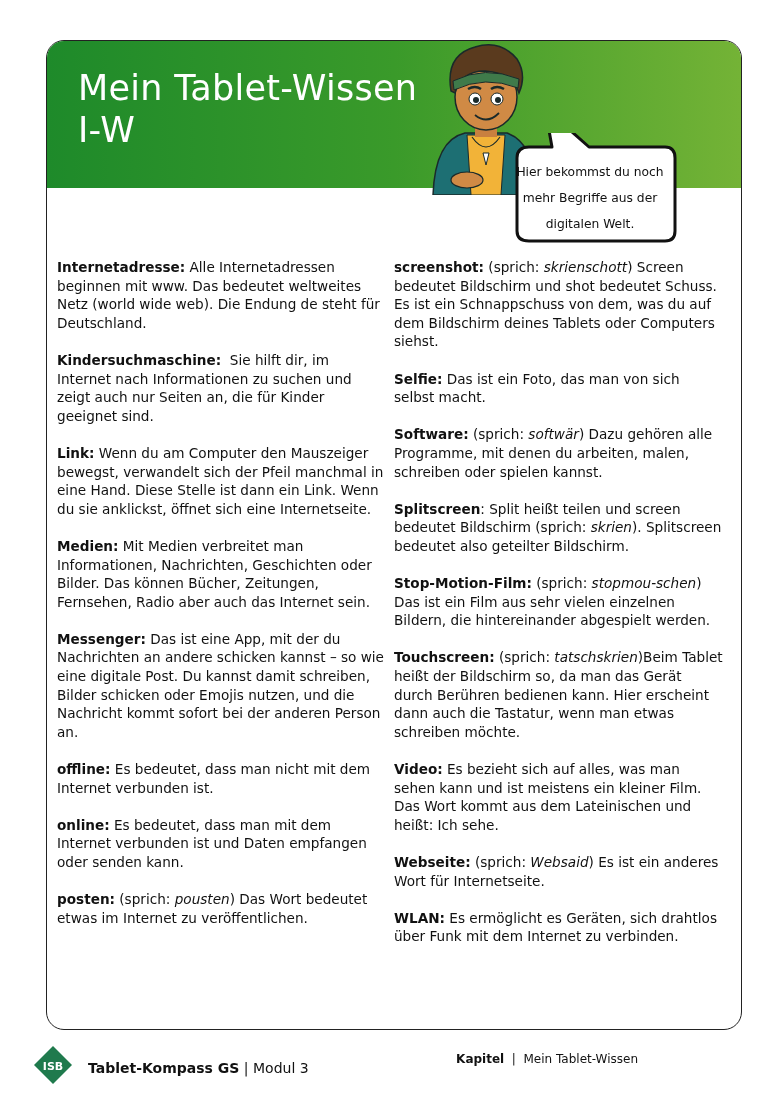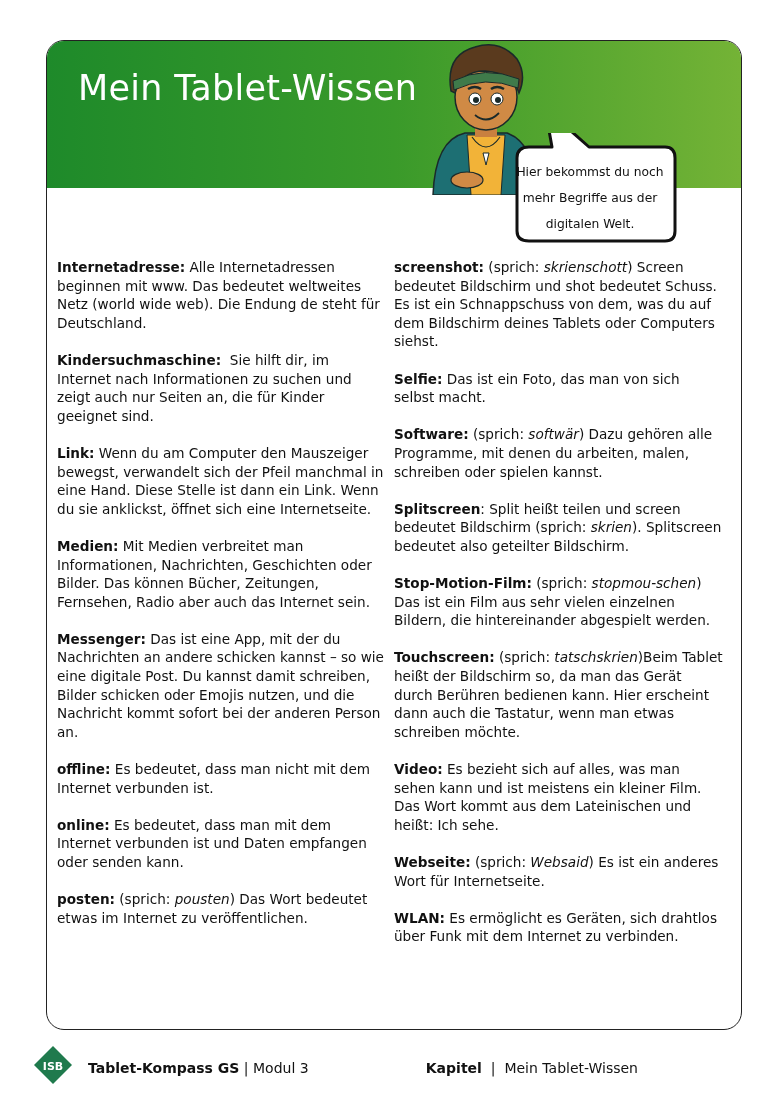--- a/index.html
+++ b/index.html
@@ -21,31 +21,32 @@
   .col { position: absolute; top: 217px; width: 330px;
          font-family: "DejaVu Sans", sans-serif; font-size: 13.6px; line-height: 18.6px; color: #111; }
   .col.left { left: 10px; }
   .col.right { left: 347px; }
   .entry { margin: 0 0 18.6px 0; }
   .term { font-weight: bold; }
   .footer { position: absolute; left: 0; top: 1040px; width: 684px; height: 58px; }
   .logo { position: absolute; left: 33px; top: 5px; width: 40px; height: 40px; }
   .footer-left { position: absolute; left: 88px; top: 20px; font-family: "DejaVu Sans", sans-serif;
                  font-size: 14px; color: #111; }
-  .footer-right { position: absolute; right: 46px; top: 20px; font-family: "DejaVu Sans", sans-serif;
-                  font-size: 14px; color: #111; }
+  .footer-right { position: absolute; right: 46px; top: 12px; font-family: "DejaVu Sans", sans-serif;
+                  font-size: 12px; color: #111; }
   .b { font-weight: bold; }
 </style>
 </head>
 <body>
 
 <div class="card">
   <div class="header">
     <h1 class="title">
       <span>Mein Tablet-Wissen</span>
+      <span>I-W</span>
     </h1>
   </div>
 
   <svg class="character" viewBox="0 0 120 160">
 
     <path d="M8 160 Q10 105 40 98 L82 98 Q110 108 112 160 Z" fill="#1d6f73" stroke="#1a2a2a" stroke-width="1.5"></path>
 
     <path d="M42 100 L80 100 L76 160 L46 160 Z" fill="#f2b338" stroke="#1a2a2a" stroke-width="1"></path>
 
     <path d="M47 102 Q61 122 75 102" fill="none" stroke="#1a2a2a" stroke-width="1.2"></path>

